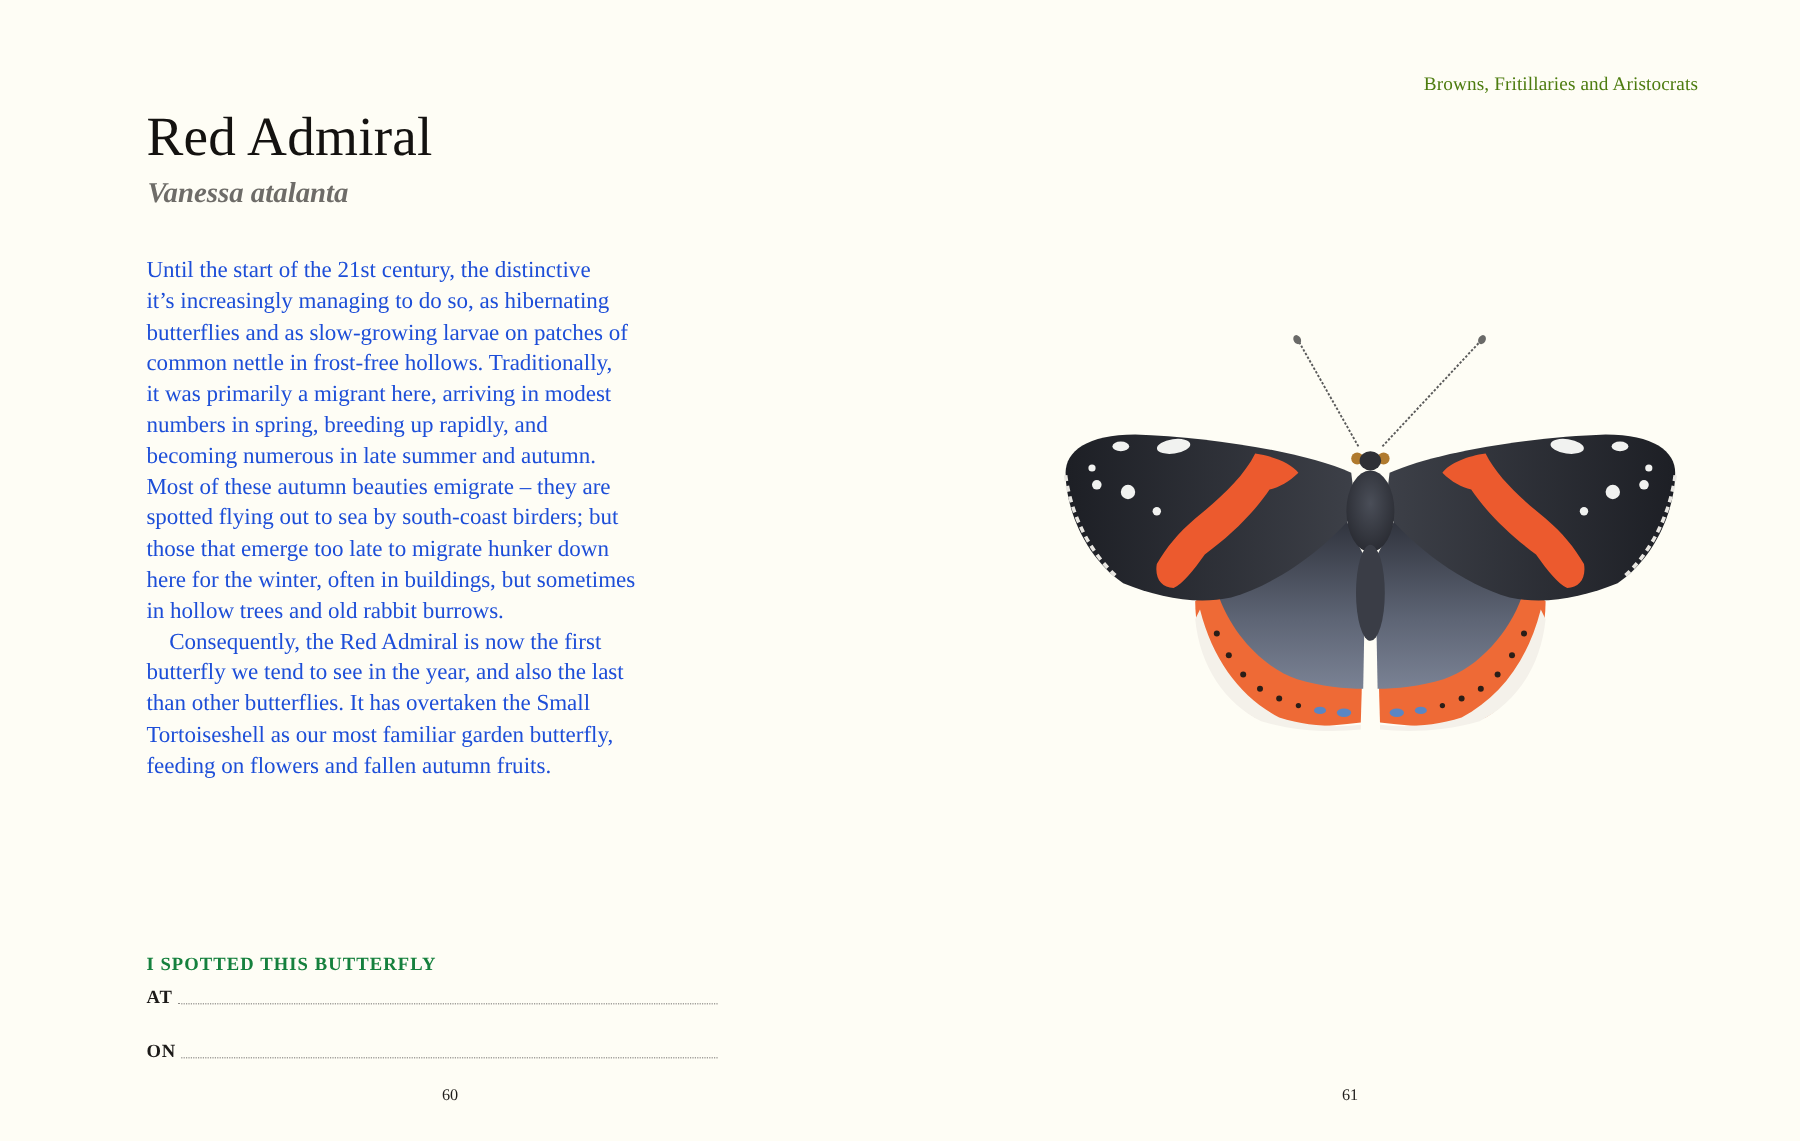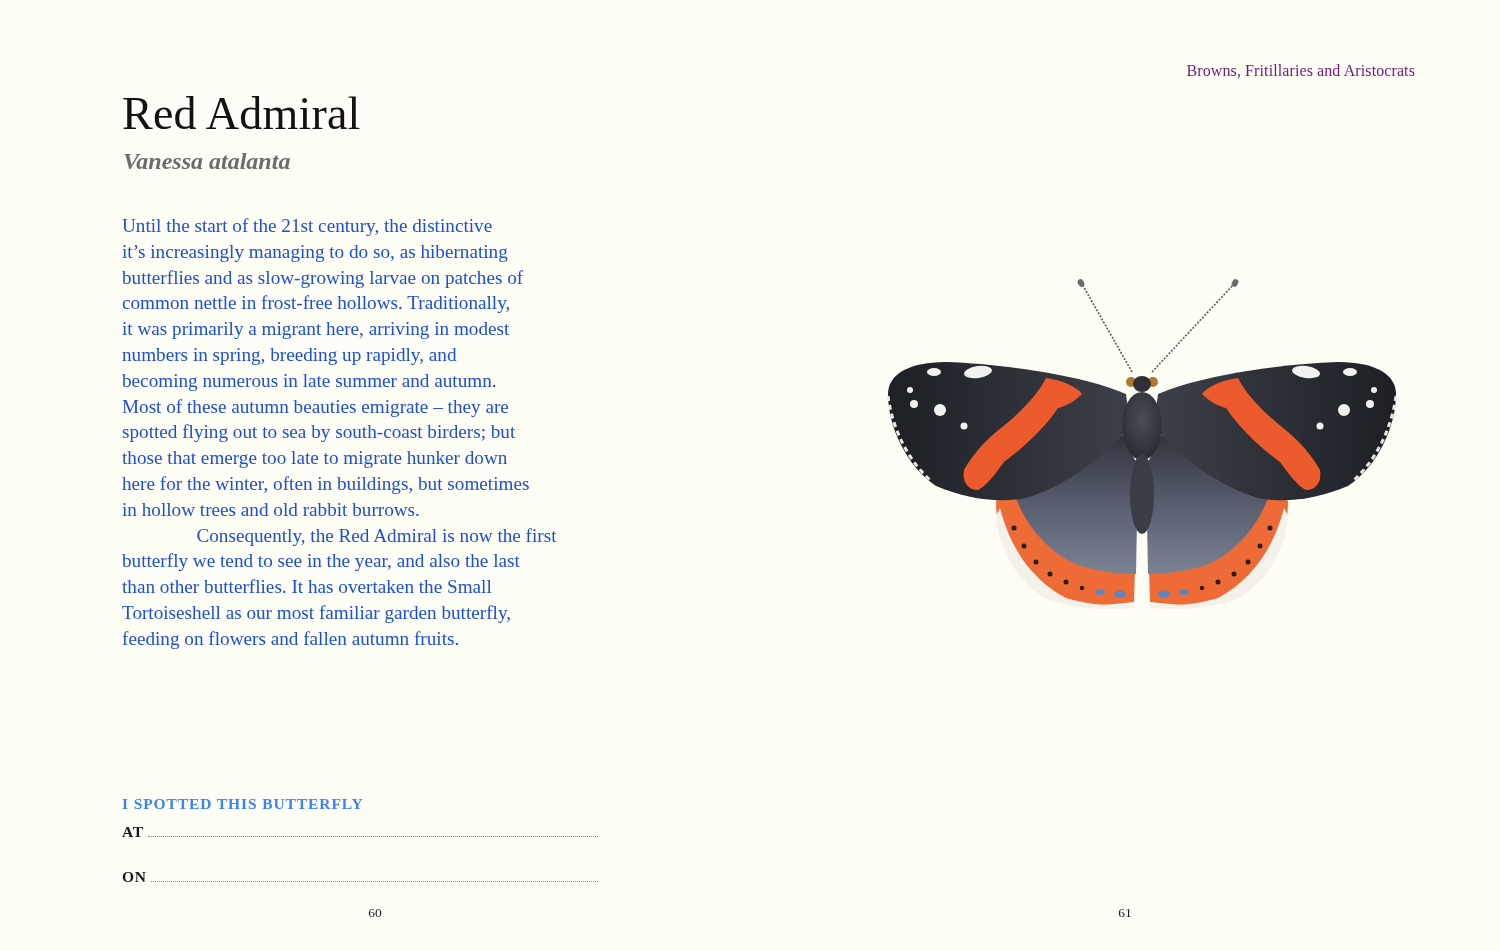--- a/index.html
+++ b/index.html
@@ -23,21 +23,21 @@
     }
     .page-left { left: 0; padding-left: 48px; }
     .page-right { left: 750px; }
 
     .running-head {
       position: absolute;
       top: 62px;
       right: 85px;
       font-size: 16px;
       letter-spacing: 0.1px;
-      color: #701a75;
+      color: #4d7c0f;
       white-space: nowrap;
     }
 
     .title {
       position: absolute;
       left: 122px;
       top: 86px;
       margin: 0;
       font-weight: normal;
       font-size: 46px;
@@ -65,34 +65,34 @@
       width: 490px;
       font-size: 19.2px;
       line-height: 25.8px;
       color: #1d4ed8;
     }
     .body-text .line {
       display: block;
       white-space: nowrap;
       height: 25.8px;
     }
-    .body-text .indent { padding-left: 19px; text-align: center; }
+    .body-text .indent { padding-left: 19px; }
 
     .spotted {
       position: absolute;
       left: 122px;
       top: 793px;
       width: 476px;
     }
     .spotted-heading {
       font-size: 15.5px;
       letter-spacing: 0.9px;
       text-transform: uppercase;
       font-weight: bold;
-      color: #3b82f6;
+      color: #15803d;
       height: 22px;
       line-height: 22px;
       white-space: nowrap;
     }
     .field-row {
       display: flex;
       align-items: flex-end;
       height: 26px;
     }
     .field-row + .field-row { margin-top: 19px; }

